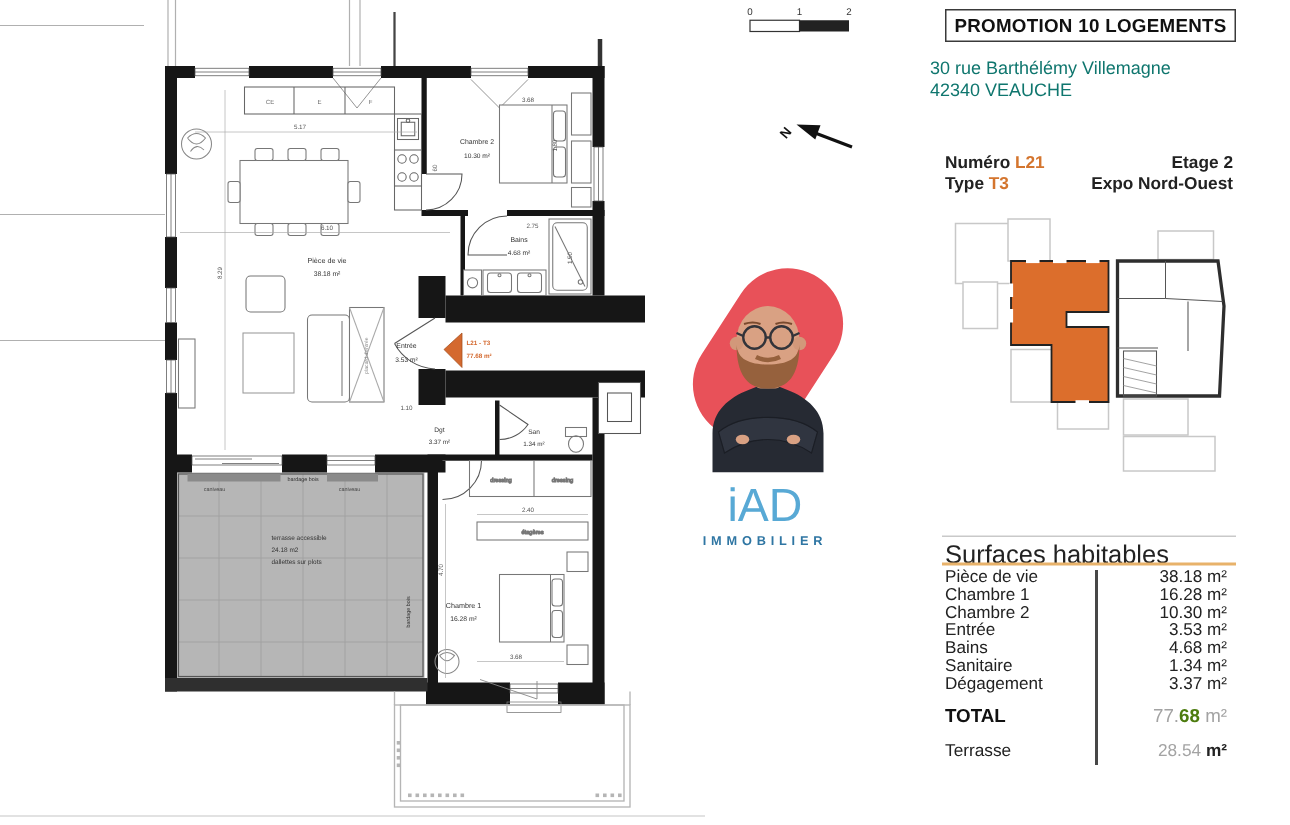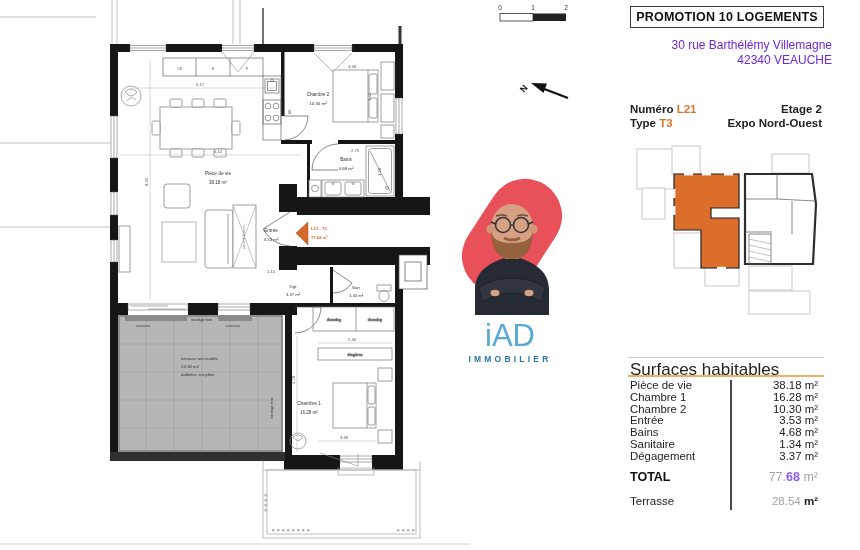--- a/index.html
+++ b/index.html
@@ -4,41 +4,41 @@
 <style>
   html,body{margin:0;padding:0;background:#ffffff;}
   .page{position:relative;width:860px;height:550px;background:#fff;overflow:hidden;
         font-family:"Liberation Sans",sans-serif;color:#222;}
   svg text{font-family:"Liberation Sans","DejaVu Sans",sans-serif;}
   
   .panel{position:absolute;left:620px;top:0;width:240px;height:550px;}
   .title-box{position:absolute;left:10px;top:6px;width:192px;height:20px;
              border:1.5px solid #3a3a3a;text-align:center;line-height:20px;
              font-size:12.5px;font-weight:bold;letter-spacing:.2px;color:#111;}
-  .addr{position:absolute;left:0;top:38px;width:212px;text-align:right;
-        font-size:12px;line-height:15px;color:#6d28d9;}
+  .addr{position:absolute;left:0;top:38px;width:212px;text-align:left;
+        font-size:12px;line-height:15px;color:#0f766e;}
   .unitrow{position:absolute;left:10px;top:103px;width:192px;display:flex;
            justify-content:space-between;font-size:11.5px;font-weight:bold;line-height:13.5px;gap:24px;}
   .unitrow .right{text-align:right;}
   .accent{color:#d4752e;}
   .keyplan{position:absolute;left:12px;top:144px;}
   .s-hairline{position:absolute;left:8px;top:357px;width:196px;height:1px;background:#c9c9c9;}
   .s-title{position:absolute;left:10px;top:360px;font-size:17px;color:#222;}
   .s-underline{position:absolute;left:8px;top:375px;width:196px;height:2px;background:#e8b26a;}
   .s-rows{position:absolute;left:10px;top:380px;width:188px;font-size:11.4px;line-height:11.8px;}
   .s-row{display:flex;}
   .s-row .lab{flex:1;}
   .s-row .val{white-space:pre;}
   .s-divider{position:absolute;left:110px;top:380px;width:1.5px;height:130px;background:#474747;}
   .s-total{position:absolute;left:10px;top:470px;width:188px;display:flex;font-size:12.5px;gap:22px;}
   .s-total .lab{flex:1;font-weight:bold;color:#111;}
   .s-terr{position:absolute;left:10px;top:495px;width:188px;display:flex;font-size:11.5px;}
   .s-terr .lab{flex:1;}
   .faded{color:#a3a3a3;}
-  .semi{color:#8b5cf6;font-weight:bold;}
+  .semi{color:#4d7c0f;font-weight:bold;}
   .darkunit{color:#222;font-weight:bold;}
   
   .badge{position:absolute;left:451px;top:175px;width:118px;text-align:center;}
   .badge .logo{font-size:31px;font-weight:normal;line-height:30px;color:#58a9d5;letter-spacing:0px;margin-top:2px;}
   .badge .tagline{font-size:8.5px;font-weight:bold;letter-spacing:3.2px;color:#2f76a3;margin-top:3px;}
 </style>
 </head>
 <body>
 
 <div class="page">

